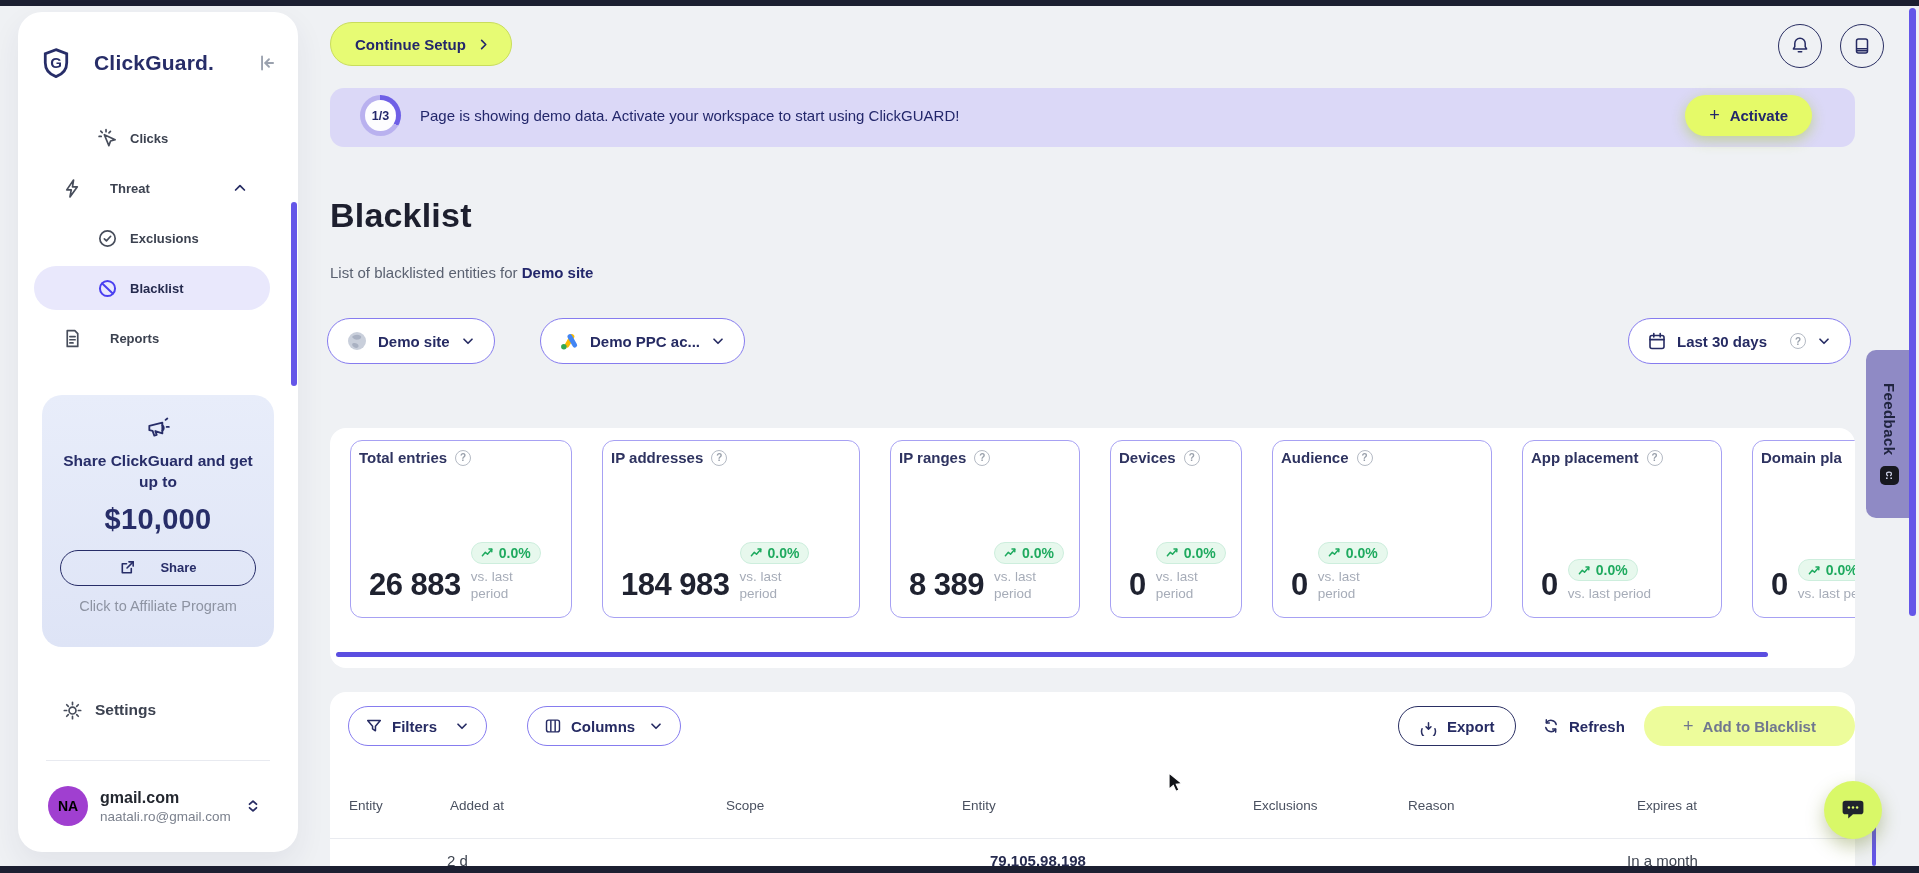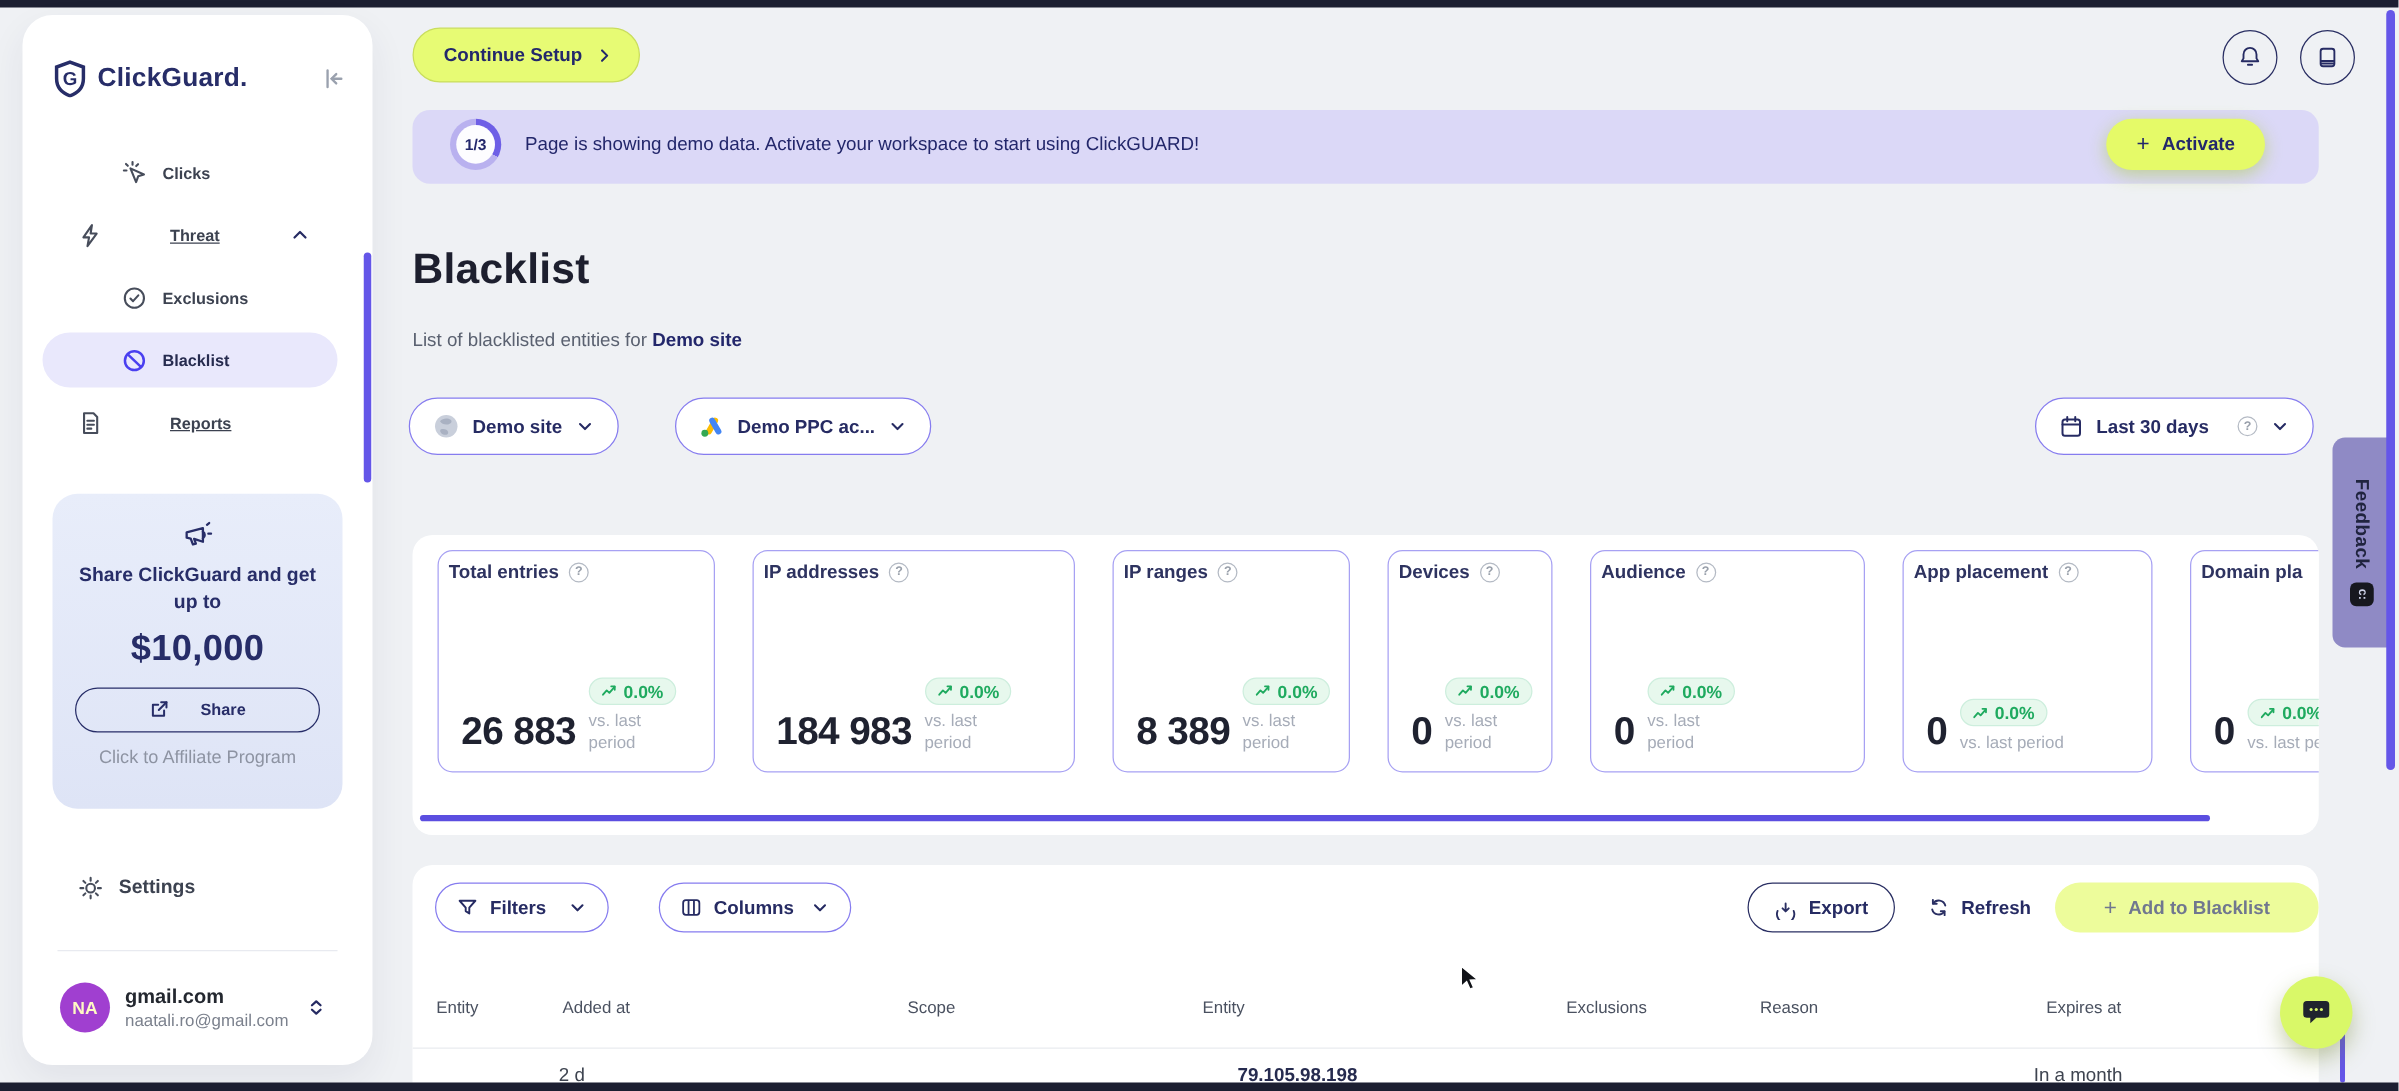--- a/index.html
+++ b/index.html
@@ -10,43 +10,43 @@
   svg { display:block; }
 
   
   .strip { left:0; width:1919px; background:#1c1f31; }
   .strip.top { top:0; height:6px; }
   .strip.bottom { top:866px; height:7px; }
 
   
   .sidebar { left:18px; top:12px; width:280px; height:840px; background:#ffffff; border-radius:24px; box-shadow:0 12px 30px rgba(40,45,90,.07); }
   .side-head { position:absolute; left:24px; right:20px; top:36px; display:flex; align-items:center; }
-  .logo-text { font-size:21px; font-weight:800; color:#272d68; letter-spacing:.2px; margin-left:8px; }
+  .logo-text { font-size:21px; font-weight:800; color:#272d68; letter-spacing:.2px; margin-left:24px; }
   .collapse { margin-left:auto; cursor:pointer; }
   .nav { position:absolute; left:0; right:0; top:104px; }
   .nav-row { position:relative; height:44px; margin-bottom:6px; display:flex; align-items:center; font-size:13px; font-weight:600; color:#3c4250; cursor:pointer; }
   .nav-row .ico { position:absolute; }
-  .nav-row.lvl1 .ico { left:44px; } .nav-row.lvl1 .lbl { margin-left:118px;text-decoration:underline; }
+  .nav-row.lvl1 .ico { left:44px; } .nav-row.lvl1 .lbl { margin-left:92px; }
   .nav-row.lvl2 .ico { left:79px; } .nav-row.lvl2 .lbl { margin-left:112px; }
   .nav-row.active { background:#e9e8fc; border-radius:22px; margin-left:16px; margin-right:28px; }
   .nav-row.active .ico { left:63px; } .nav-row.active .lbl { margin-left:96px; color:#262b4f; }
   .nav-row .chev { position:absolute; right:50px; }
   .side-thumb { right:1px; top:190px; width:6px; height:184px; background:#6456e8; border-radius:3px; cursor:pointer; }
 
   .promo { left:24px; top:383px; width:232px; height:252px; background:linear-gradient(180deg,#e8edfa,#dee4f6); border-radius:20px; text-align:center; padding:20px 16px 0 16px; cursor:pointer; }
   .promo-msg { font-size:15.5px; font-weight:600; color:#272d68; line-height:1.35; margin-top:10px; }
   .promo-amount { font-size:29px; font-weight:800; color:#272d68; margin-top:10px; letter-spacing:.3px; }
   .share-btn { margin:14px auto 0 auto; width:196px; height:36px; border:1.5px solid #272d68; border-radius:18px; background:transparent; display:flex; align-items:center; justify-content:center; gap:24px; font-size:13px; font-weight:700; color:#272d68; cursor:pointer; }
   .promo-aff { font-size:14.5px; color:#8d93a2; margin-top:12px; }
 
   .settings-row { left:0; right:0; top:678px; height:40px; display:flex; align-items:center; font-size:15.5px; font-weight:600; color:#3c4250; cursor:pointer; position:absolute; }
   .settings-row .ico { position:absolute; left:44px; } .settings-row .lbl { margin-left:77px; }
   .side-div { left:28px; right:28px; top:748px; height:1px; background:#e8eaf0; position:absolute; }
   .account { left:0; right:0; top:762px; height:64px; position:absolute; display:flex; align-items:center; cursor:pointer; }
-  .avatar { position:absolute; left:30px; width:40px; height:40px; border-radius:50%; background:#a03fd0; color:#fef9c3; font-size:14px; font-weight:700; display:flex; align-items:center; justify-content:center; }
+  .avatar { position:absolute; left:30px; width:40px; height:40px; border-radius:50%; background:#a03fd0; color:#000000; font-size:14px; font-weight:700; display:flex; align-items:center; justify-content:center; }
   .acct-text { margin-left:82px; }
   .acct-name { font-size:16px; font-weight:700; color:#23272f; }
   .acct-mail { font-size:13.5px; color:#7b818d; margin-top:2px; }
   .acct-chev { position:absolute; right:36px; cursor:pointer; }
 
   
   .btn-lime { display:flex; align-items:center; justify-content:center; gap:10px; background:#e7fb74; border:1px solid #c9dd5c; border-radius:22px; color:#23276b; font-size:15px; font-weight:700; cursor:pointer; }
   .continue { left:330px; top:22px; height:44px; padding:0 20px 0 24px; }
   .circle-btn { top:24px; width:44px; height:44px; border:1.5px solid #2a2f63; border-radius:50%; background:transparent; display:flex; align-items:center; justify-content:center; cursor:pointer; }
 

